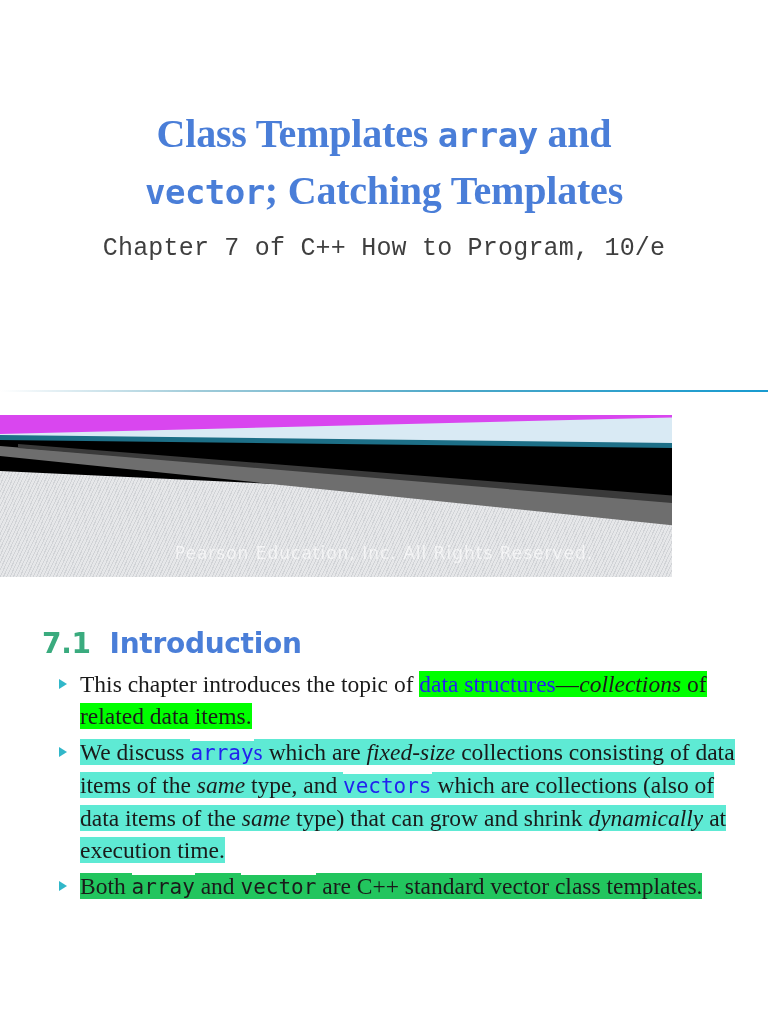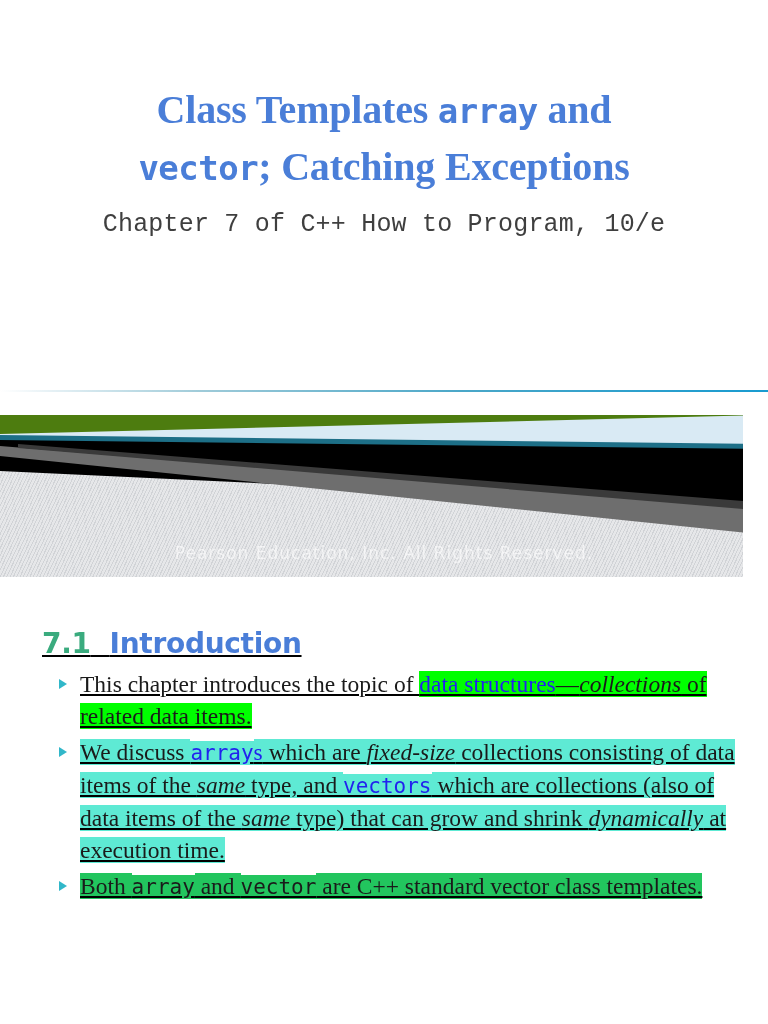--- a/index.html
+++ b/index.html
@@ -10,21 +10,21 @@
   body {
     width: 768px;
     height: 1024px;
     overflow: hidden;
     font-family: "Liberation Serif", serif;
     position: relative;
   }
 
   
   .title-block {
-    padding-top: 82px;
+    padding-top: 106px;
     text-align: center;
   }
   .slide-title {
     font-family: "Liberation Serif", serif;
     font-weight: bold;
     font-size: 40px;
     line-height: 55px;
     color: #4a7ed8;
     margin: 0 58px;
     letter-spacing: -0.2px;
@@ -51,24 +51,24 @@
     width: 768px;
     height: 2px;
     background: linear-gradient(to right, #ffffff 0%, #e8f2f6 6%, #9fcbd9 26%, #4aa7c8 60%, #189bd0 100%);
   }
 
   
   .banner {
     position: absolute;
     top: 415px;
     left: 0;
-    width: 743px;
+    width: 672px;
     height: 162px;
     overflow: hidden;
-    background: #4d7c0f;
+    background: #d946ef;
   }
   .band {
     position: absolute;
     left: 0;
     top: 0;
     width: 768px;
     height: 162px;
   }
   
   .band-paleblue {
@@ -118,21 +118,20 @@
     color: rgba(255,255,255,0.62);
     white-space: nowrap;
   }
 
   
   .content {
     position: absolute;
     top: 627px;
     left: 0;
     width: 768px;
-    text-decoration: underline;
   }
   .section-heading {
     font-family: "DejaVu Sans", sans-serif;
     font-weight: bold;
     font-size: 28px;
     margin: 0 0 8px 42px;
     letter-spacing: -0.3px;
   }
   .sec-num   { color: #3aab7e; }
   .sec-title { color: #4a7ed8; }
@@ -173,21 +172,21 @@
   }
   .code-blue { color: #2222ee; }
   .txt-blue  { color: #2222ee; }
 </style>
 </head>
 <body>
 
 <div class="title-block">
   <div class="slide-title">
     <span>Class Templates </span><span class="mono-title">array</span><span> and</span><br>
-    <span class="mono-title">vector</span><span>; Catching Exceptions</span>
+    <span class="mono-title">vector</span><span>; Catching Templates</span>
   </div>
   <div class="slide-subtitle">Chapter 7 of C++ How to Program, 10/e</div>
 </div>
 
 <div class="divider"></div>
 
 <div class="banner">
   <div class="band band-base"></div>
   <div class="band band-paleblue"></div>
   <div class="band band-black"></div>

